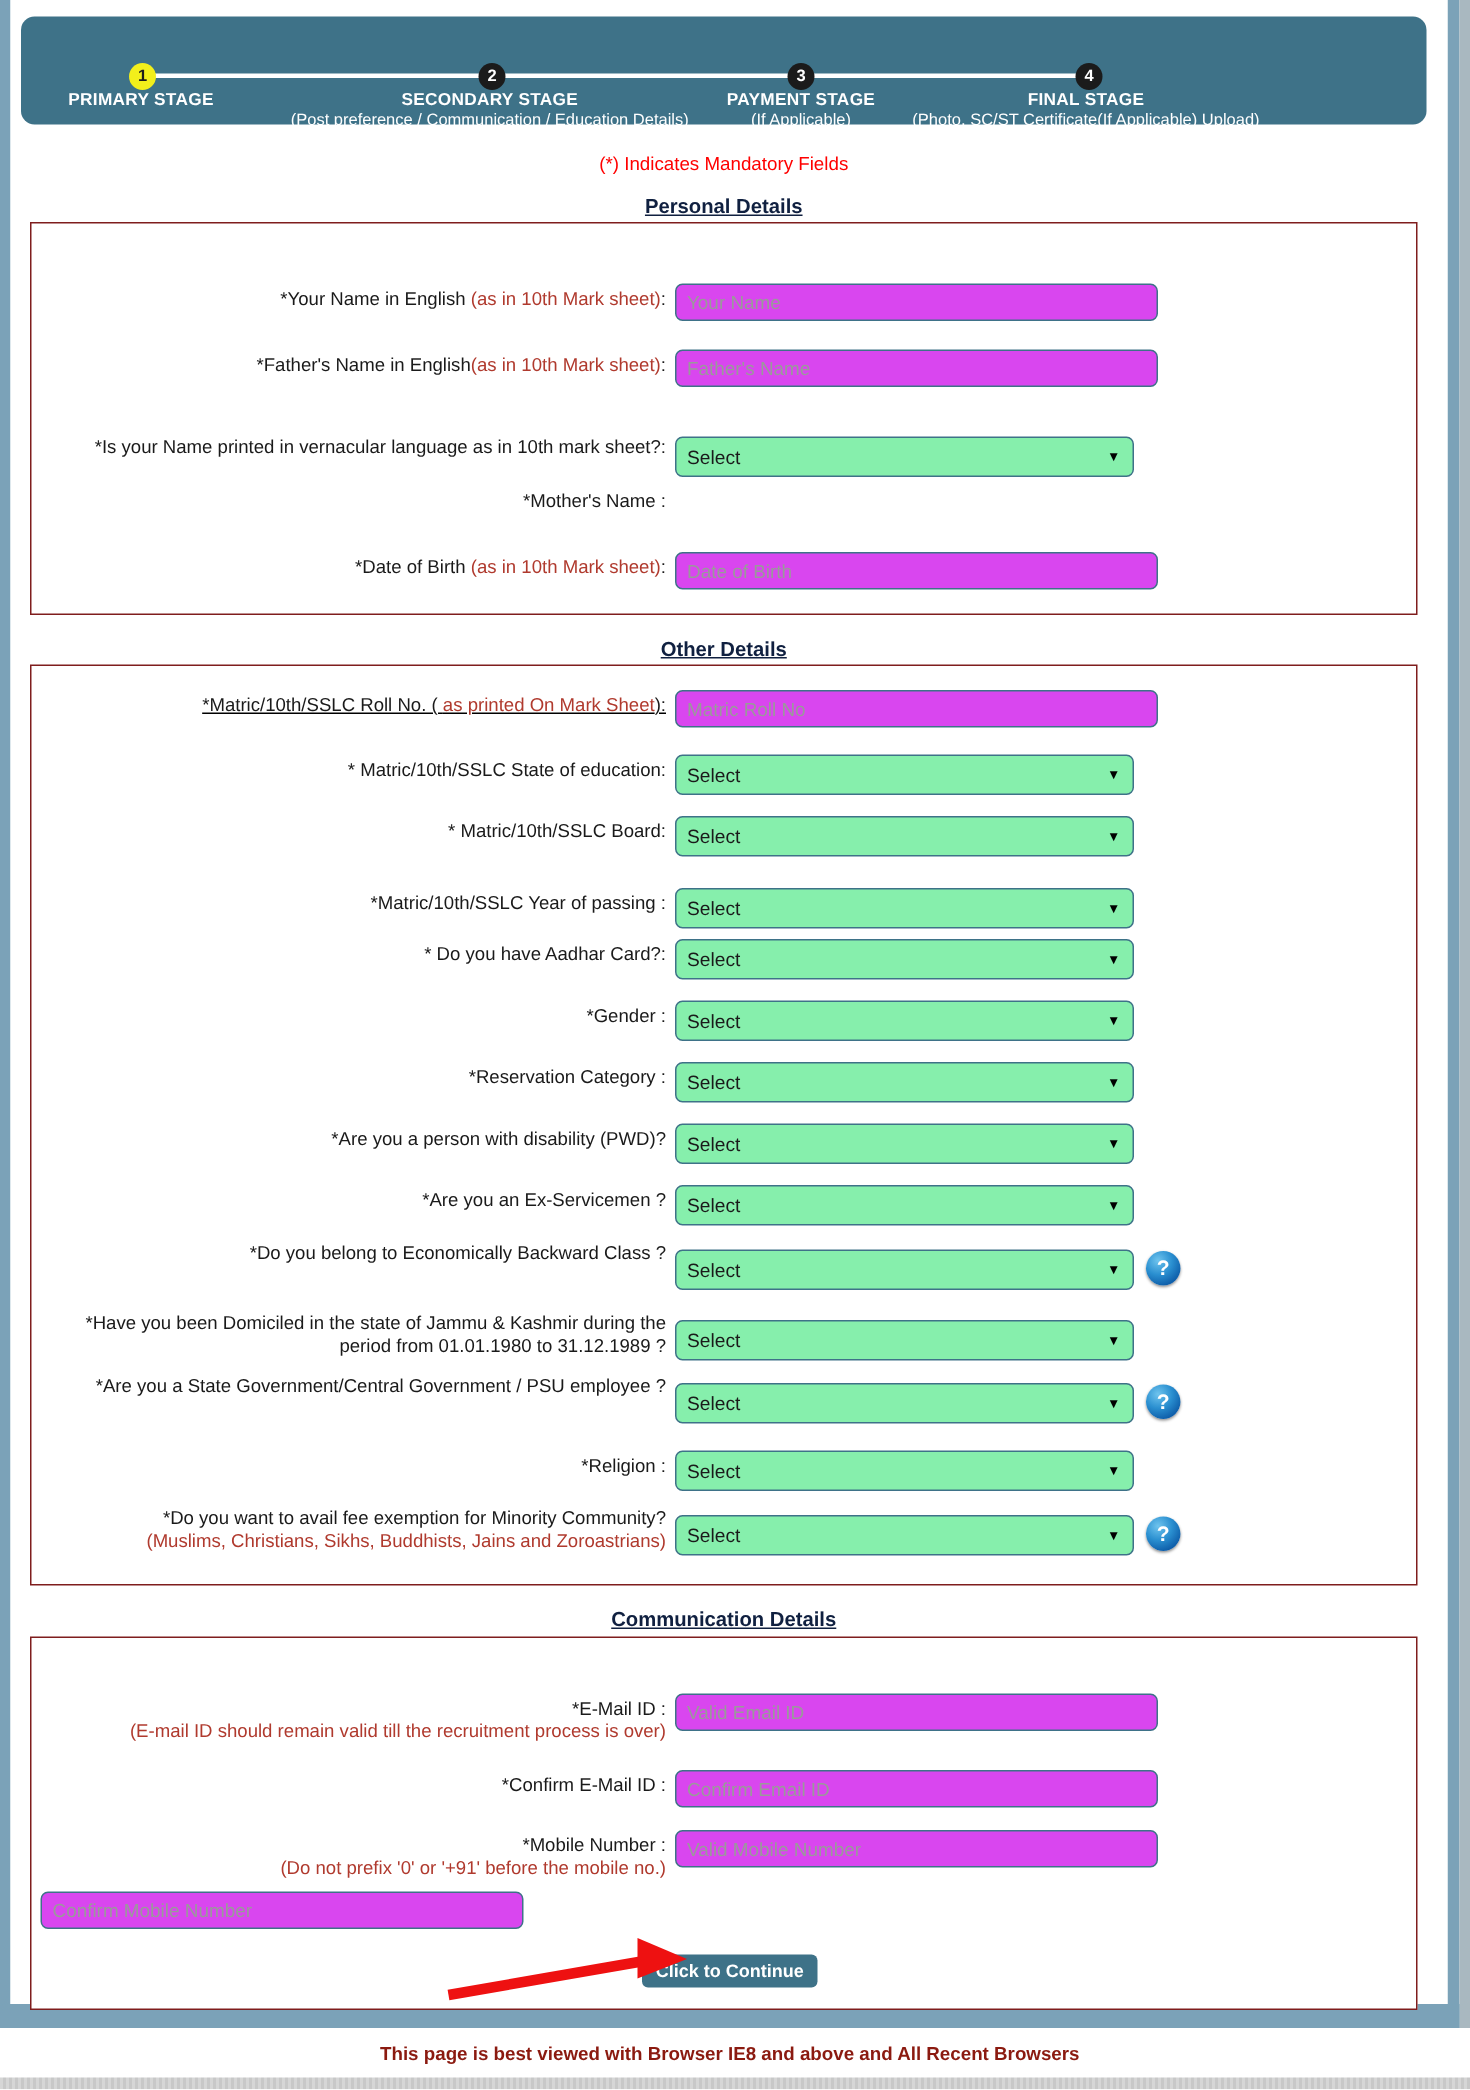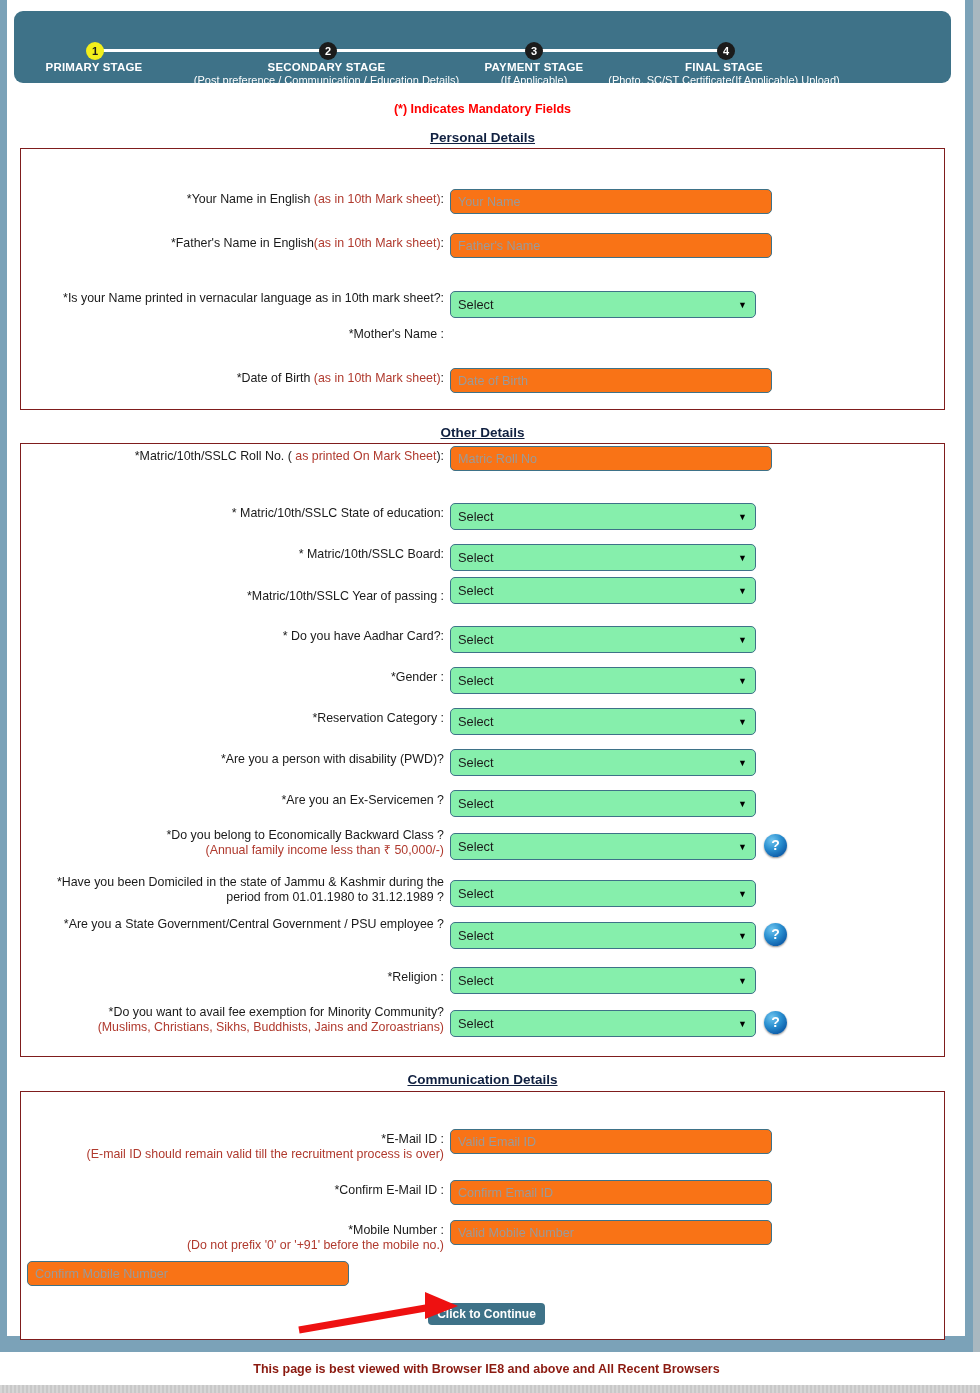--- a/index.html
+++ b/index.html
@@ -96,21 +96,21 @@
   }
 
   
   .mandatory {
     position: absolute;
     left: 0; top: 102px;
     width: 965px;
     text-align: center;
     color: #ff0000;
     font-size: 12.5px;
-    font-weight: bold;
+    font-weight: normal;
   }
 
   
   .section-heading {
     width: 100%;
     text-align: center;
     color: #102040;
     font-size: 13.5px;
     font-weight: bold;
     text-decoration: underline;
@@ -150,21 +150,21 @@
   .ctrl { margin-left: 6px; position: relative; }
 
   input.txt {
     width: 322px;
     height: 25px;
     border: 1px solid #3e7288;
     border-radius: 5px;
     padding: 0 7px;
     font-size: 12.6px;
     color: #222;
-    background: #f97316;
+    background: #d946ef;
     outline: none;
     font-family: "Liberation Sans", sans-serif;
   }
   input.txt::placeholder { color: #9a9a9a; opacity: 1; }
 
   .sel {
     width: 306px;
     height: 27px;
     border: 1px solid #3e7288;
     border-radius: 5px;
@@ -340,21 +340,21 @@
       </div>
     </div>
   </div>
 
   <div class="section-head-wrap" style="top:425px;">
     <div class="section-heading">Other Details</div>
   </div>
 
   <div class="box" style="top:443px; height:614px;">
 
-    <div class="row" style="top:2px;">
+    <div class="row" style="top:16px;text-decoration:underline;">
       <div class="lbl">
         <span>*Matric/10th/SSLC Roll No. ( </span><span class="hint">as printed On Mark Sheet</span><span>):</span>
       </div>
       <div class="ctrl">
         <input class="txt" type="text" placeholder="Matric Roll No" style="">
       </div>
     </div>
 
     <div class="row" style="top:59px;">
       <div class="lbl">* Matric/10th/SSLC State of education:</div>
@@ -369,21 +369,21 @@
     <div class="row" style="top:100px;">
       <div class="lbl">* Matric/10th/SSLC Board:</div>
       <div class="ctrl">
         <div class="sel">
           <span>Select</span>
           <span class="arrow">▼</span>
         </div>
       </div>
     </div>
 
-    <div class="row" style="top:133px;align-items:flex-end;">
+    <div class="row" style="top:148px;">
       <div class="lbl">*Matric/10th/SSLC Year of passing :</div>
       <div class="ctrl">
         <div class="sel">
           <span>Select</span>
           <span class="arrow">▼</span>
         </div>
       </div>
     </div>
 
     <div class="row" style="top:182px;">
@@ -432,21 +432,20 @@
         <div class="sel">
           <span>Select</span>
           <span class="arrow">▼</span>
         </div>
       </div>
     </div>
 
     <div class="row" style="top:381px;">
       <div class="lbl">
         <span>*Do you belong to Economically Backward Class ?</span>
-        <span class="hint-line">(Annual family income less than ₹ 50,000/-)</span>
       </div>
       <div class="ctrl" style="margin-top:8px;">
         <div class="sel">
           <span>Select</span>
           <span class="arrow">▼</span>
         </div>
         <div class="help">?</div>
       </div>
     </div>
 

